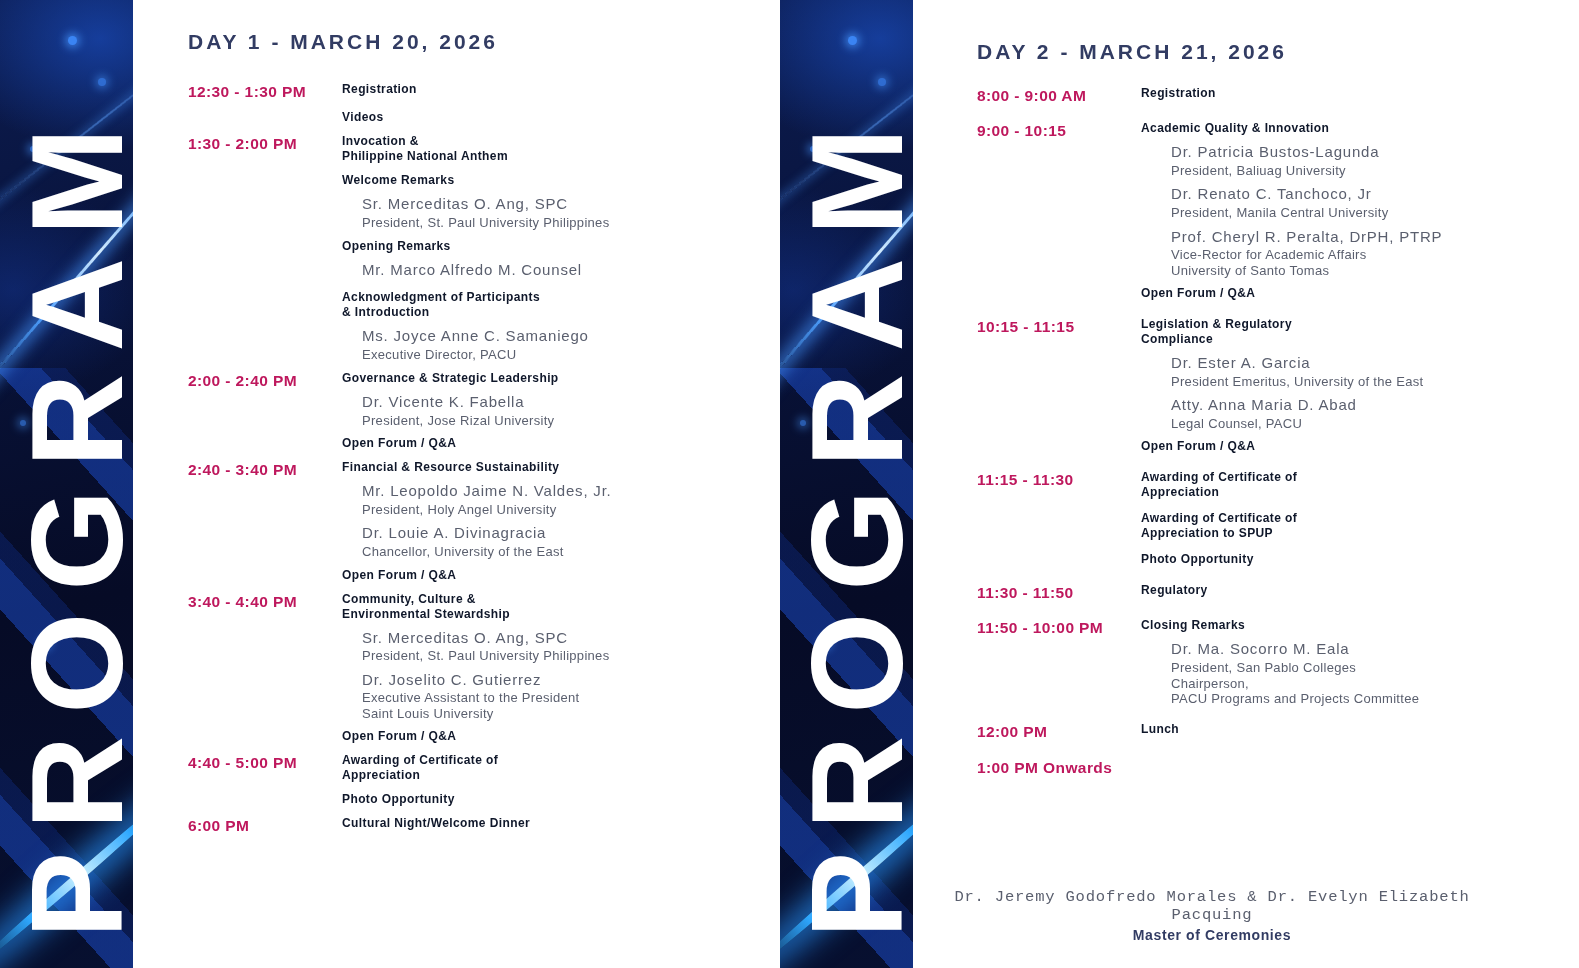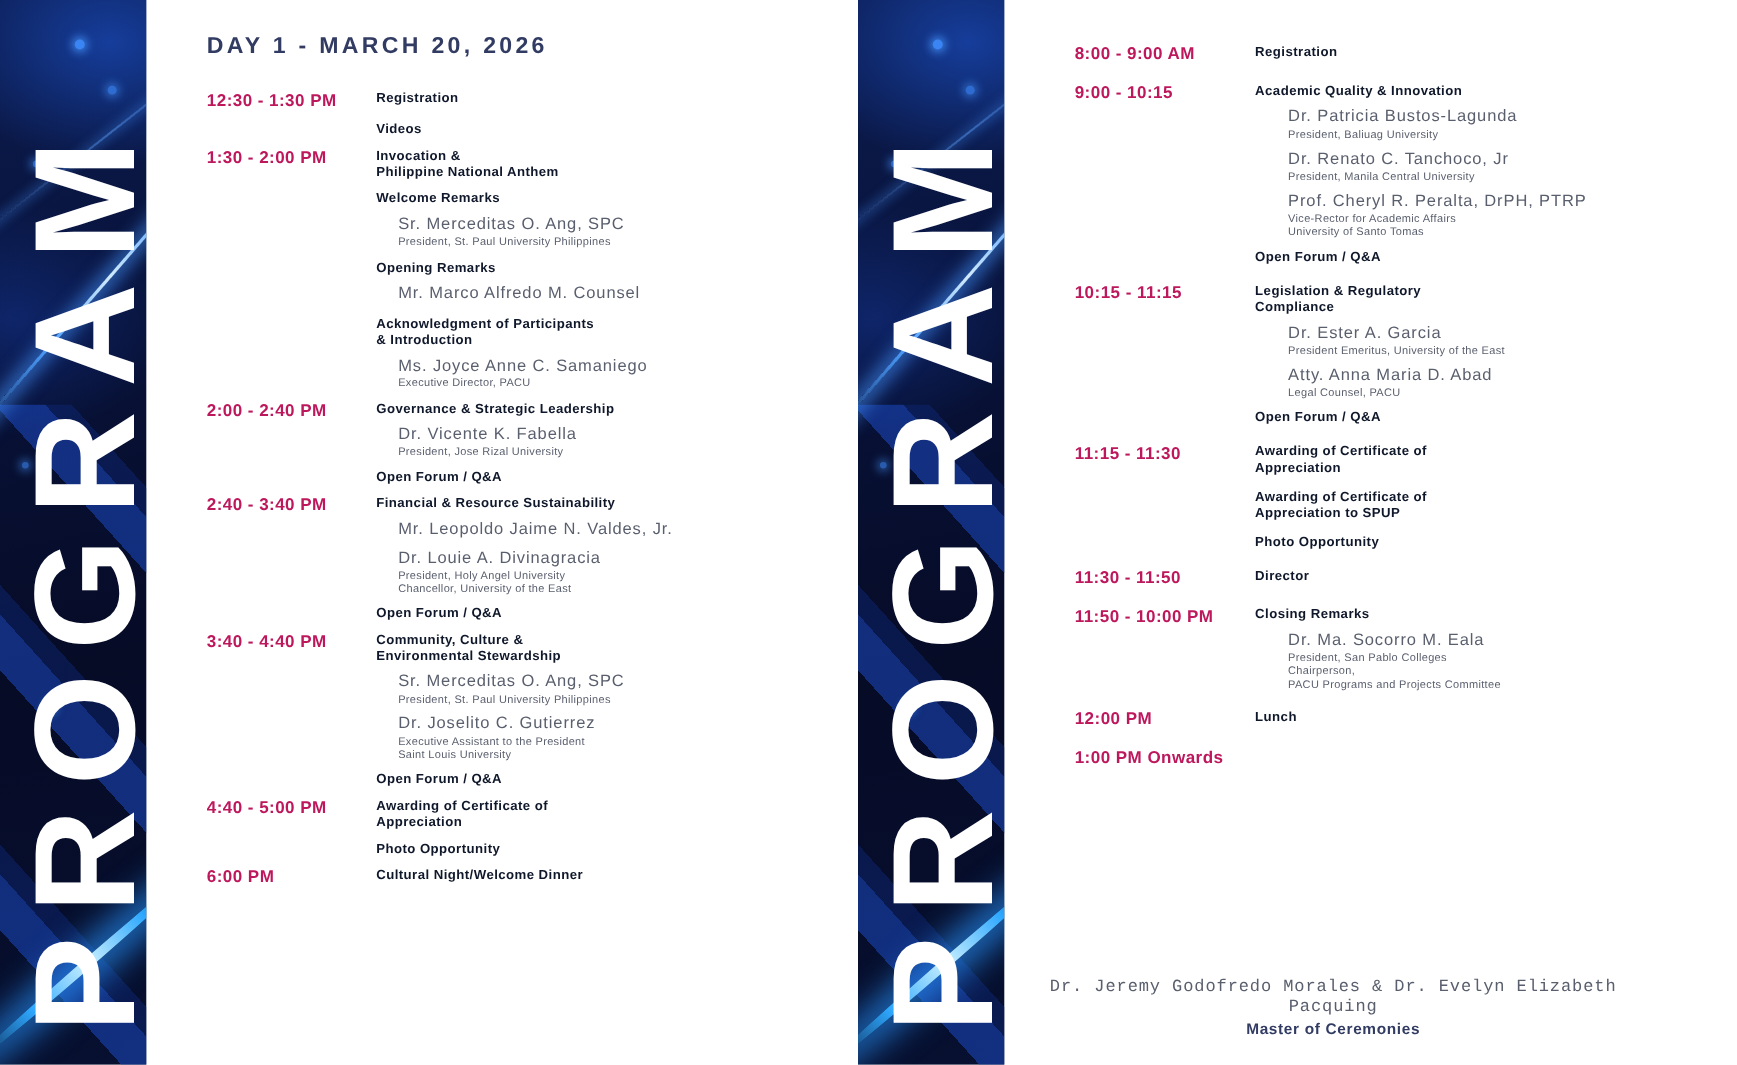--- a/index.html
+++ b/index.html
@@ -56,21 +56,21 @@
   .row-space { margin-top:16px; }
   .time { flex:0 0 154px; color:#be185d; font-weight:700; font-size:15.5px;
           letter-spacing:0.4px; line-height:1.25; white-space:pre-line; }
   .page2 .time { flex:0 0 164px; }
   .cell { flex:1; }
   .line { white-space:pre-line; }
   .topic { color:#0f172a; font-weight:700; font-size:12px; letter-spacing:0.4px; line-height:1.25; }
   .name  { color:#5a5f6e; font-size:15px; letter-spacing:0.8px; line-height:1.45;
            padding-left:20px; }
   .page2 .name { padding-left:30px; }
-  .role  { color:#5a5f6e; font-size:10px; letter-spacing:0.3px; line-height:1.18;
+  .role  { color:#5a5f6e; font-size:13px; letter-spacing:0.3px; line-height:1.18;
            padding-left:20px; }
   .page2 .role { padding-left:30px; }
   .cell > * + .topic { margin-top:11px; }
   .cell > * + .name  { margin-top:5px; }
   .cell > * + .forum { margin-top:8px; }
   .group { line-height:1.5; }
   .cell > * + .group { margin-top:14px; }
 
   
   .footer { position:absolute; left:912px; top:888px; width:600px; text-align:center; }
@@ -161,22 +161,22 @@
             <div class="line name">Dr. Vicente K. Fabella</div>
             <div class="line role">President, Jose Rizal University</div>
             <div class="line topic forum">Open Forum / Q&amp;A</div>
           </div>
         </div>
         <div class="row">
           <div class="time">2:40 - 3:40 PM</div>
           <div class="cell">
             <div class="line topic">Financial &amp; Resource Sustainability</div>
             <div class="line name">Mr. Leopoldo Jaime N. Valdes, Jr.</div>
+            <div class="line role">President, Holy Angel University</div>
             <div class="line name">Dr. Louie A. Divinagracia</div>
-            <div class="line role">President, Holy Angel University</div>
             <div class="line role">Chancellor, University of the East</div>
             <div class="line topic forum">Open Forum / Q&amp;A</div>
           </div>
         </div>
         <div class="row">
           <div class="time">3:40 - 4:40 PM</div>
           <div class="cell">
             <div class="line topic">Community, Culture &amp;
 Environmental Stewardship</div>
             <div class="line name">Sr. Merceditas O. Ang, SPC</div>
@@ -203,20 +203,21 @@
         <div class="row">
           <div class="time">6:00 PM</div>
           <div class="cell">
             <div class="line topic">Cultural Night/Welcome Dinner</div>
           </div>
         </div>
       </div>
   </div>
 
   <div class="page page2">
+    <div class="day-title">DAY 2 - MARCH 21, 2026</div>
     <div id="day2-rows">
         <div class="row">
           <div class="time">8:00 - 9:00 AM</div>
           <div class="cell">
             <div class="line topic">Registration</div>
           </div>
         </div>
         <div class="row">
           <div class="time">9:00 - 10:15</div>
           <div class="cell">
@@ -249,21 +250,21 @@
             <div class="line topic">Awarding of Certificate of
 Appreciation</div>
             <div class="line topic">Awarding of Certificate of
 Appreciation to SPUP</div>
             <div class="line topic">Photo Opportunity</div>
           </div>
         </div>
         <div class="row row-space">
           <div class="time">11:30 - 11:50</div>
           <div class="cell">
-            <div class="line topic">Director</div>
+            <div class="line topic">Regulatory</div>
           </div>
         </div>
         <div class="row">
           <div class="time">11:50 - 10:00 PM</div>
           <div class="cell">
             <div class="line topic">Closing Remarks</div>
             <div class="line name">Dr. Ma. Socorro M. Eala</div>
             <div class="line role">President, San Pablo Colleges
 Chairperson,
 PACU Programs and Projects Committee</div>

